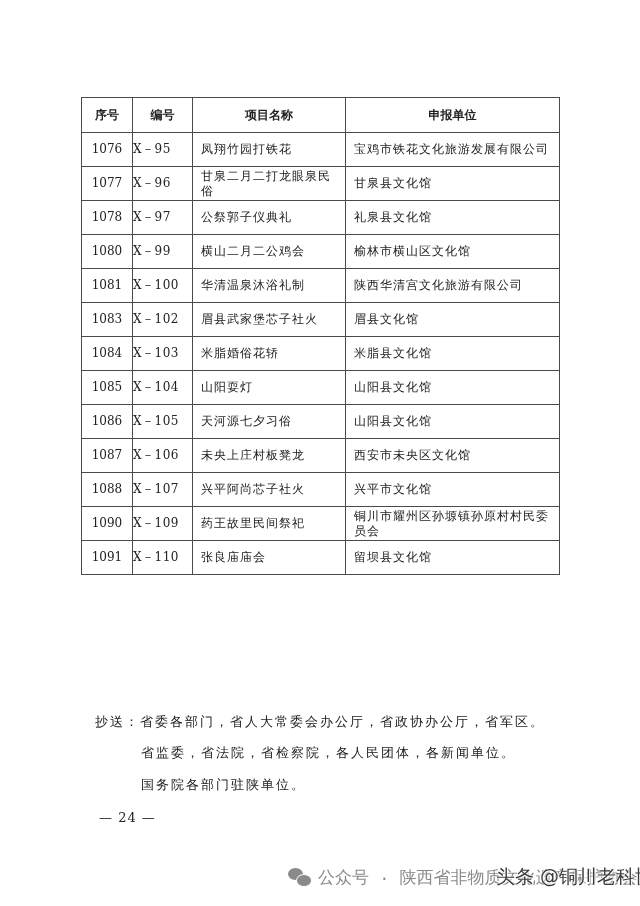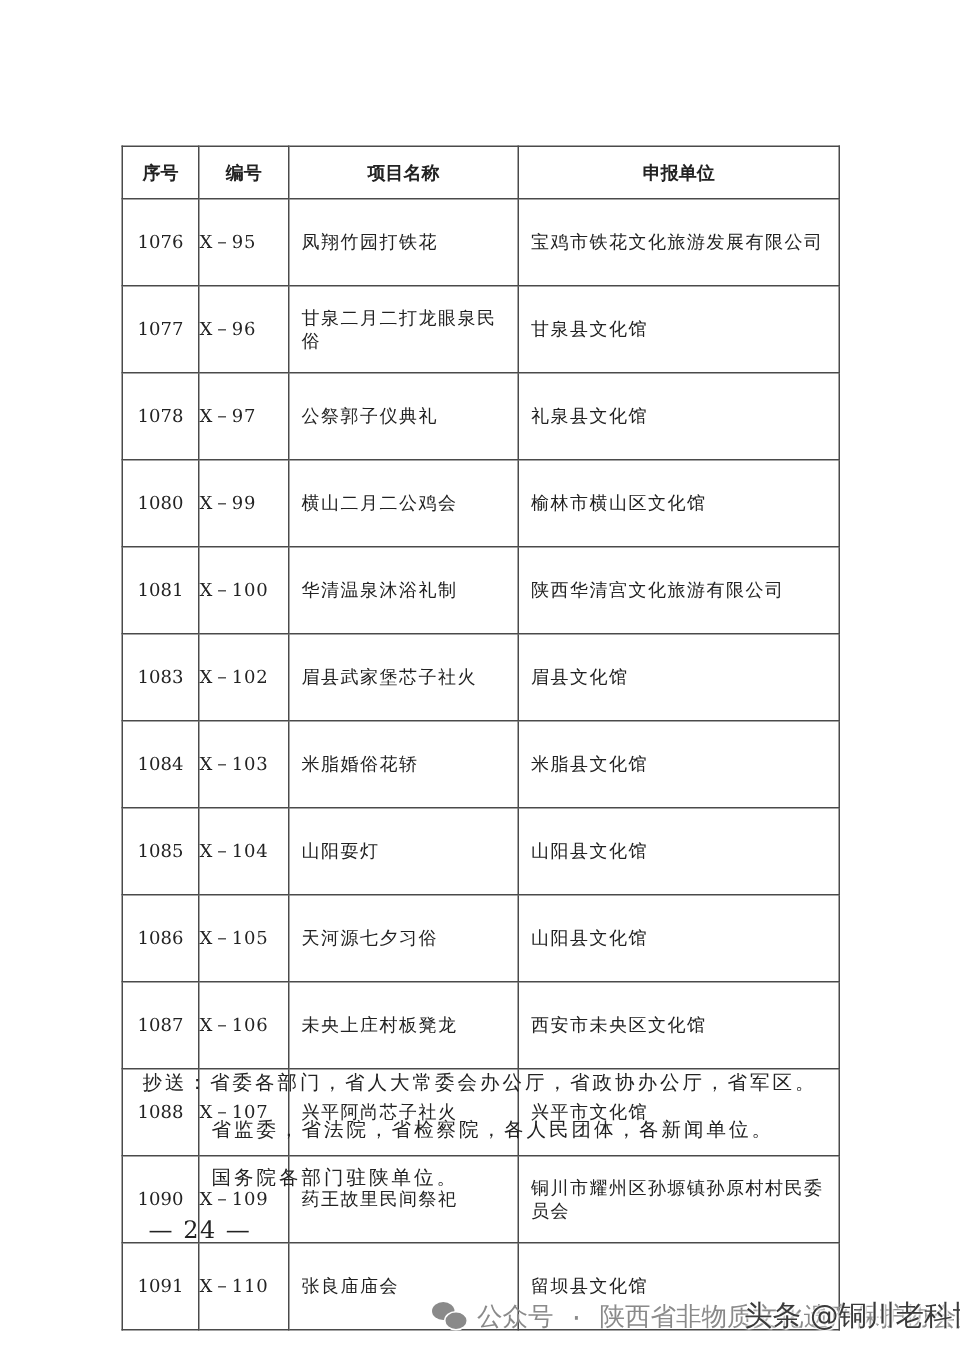--- a/index.html
+++ b/index.html
@@ -16,32 +16,32 @@
   }
   table.grid th, table.grid td {
     border: 1px solid #4a4a4a; padding: 0 8px;
     font-size: 12px; line-height: 15px; height: 33px; vertical-align: middle;
     color: #222;
   }
   table.grid th {
     height: 34px; font-family: Liberation Serif, serif;
     font-weight: bold; font-size: 12px; text-align: center; color: #222;
   }
-  table.grid td.c-seq { text-align: center; padding: 12px 4px; font-size: 12px; }
+  table.grid td.c-seq { text-align: center; padding: 0 4px; font-size: 12px; }
   table.grid td.c-code { text-align: left; padding: 0 0; letter-spacing: 0.5px; }
   table.grid td.c-name { text-align: left; letter-spacing: 1px; }
   table.grid td.c-unit { text-align: left; letter-spacing: 1px; }
   .cc-block {
     position: absolute; left: 95px; top: 713px; width: 470px;
     font-size: 13px; letter-spacing: 2px; color: #222;
   }
   .cc-line { position: absolute; white-space: nowrap; }
   .cc-label { display: inline-block; }
   .page-num {
-    position: absolute; left: 99px; top: 810px; font-size: 16px; color: #222;
+    position: absolute; left: 99px; top: 810px; font-size: 13px; color: #222;
     letter-spacing: 1px;
   }
   .footer-wm {
     position: absolute; left: 288px; top: 866px; height: 22px;
     font-family: Liberation Mono, monospace;
     font-size: 17px; color: #8a8a8a; white-space: nowrap; display: flex; align-items: center;
   }
   .wechat-icon { width: 24px; height: 18px; position: relative; margin-right: 6px; }
   .wechat-icon .b1 { position: absolute; left: 0; top: 0; width: 15px; height: 12px; border-radius: 50%; background: #8a8a8a; }
   .wechat-icon .b2 { position: absolute; left: 8px; top: 6px; width: 14px; height: 11px; border-radius: 50%; background: #8a8a8a; border: 1px solid #fff; }

